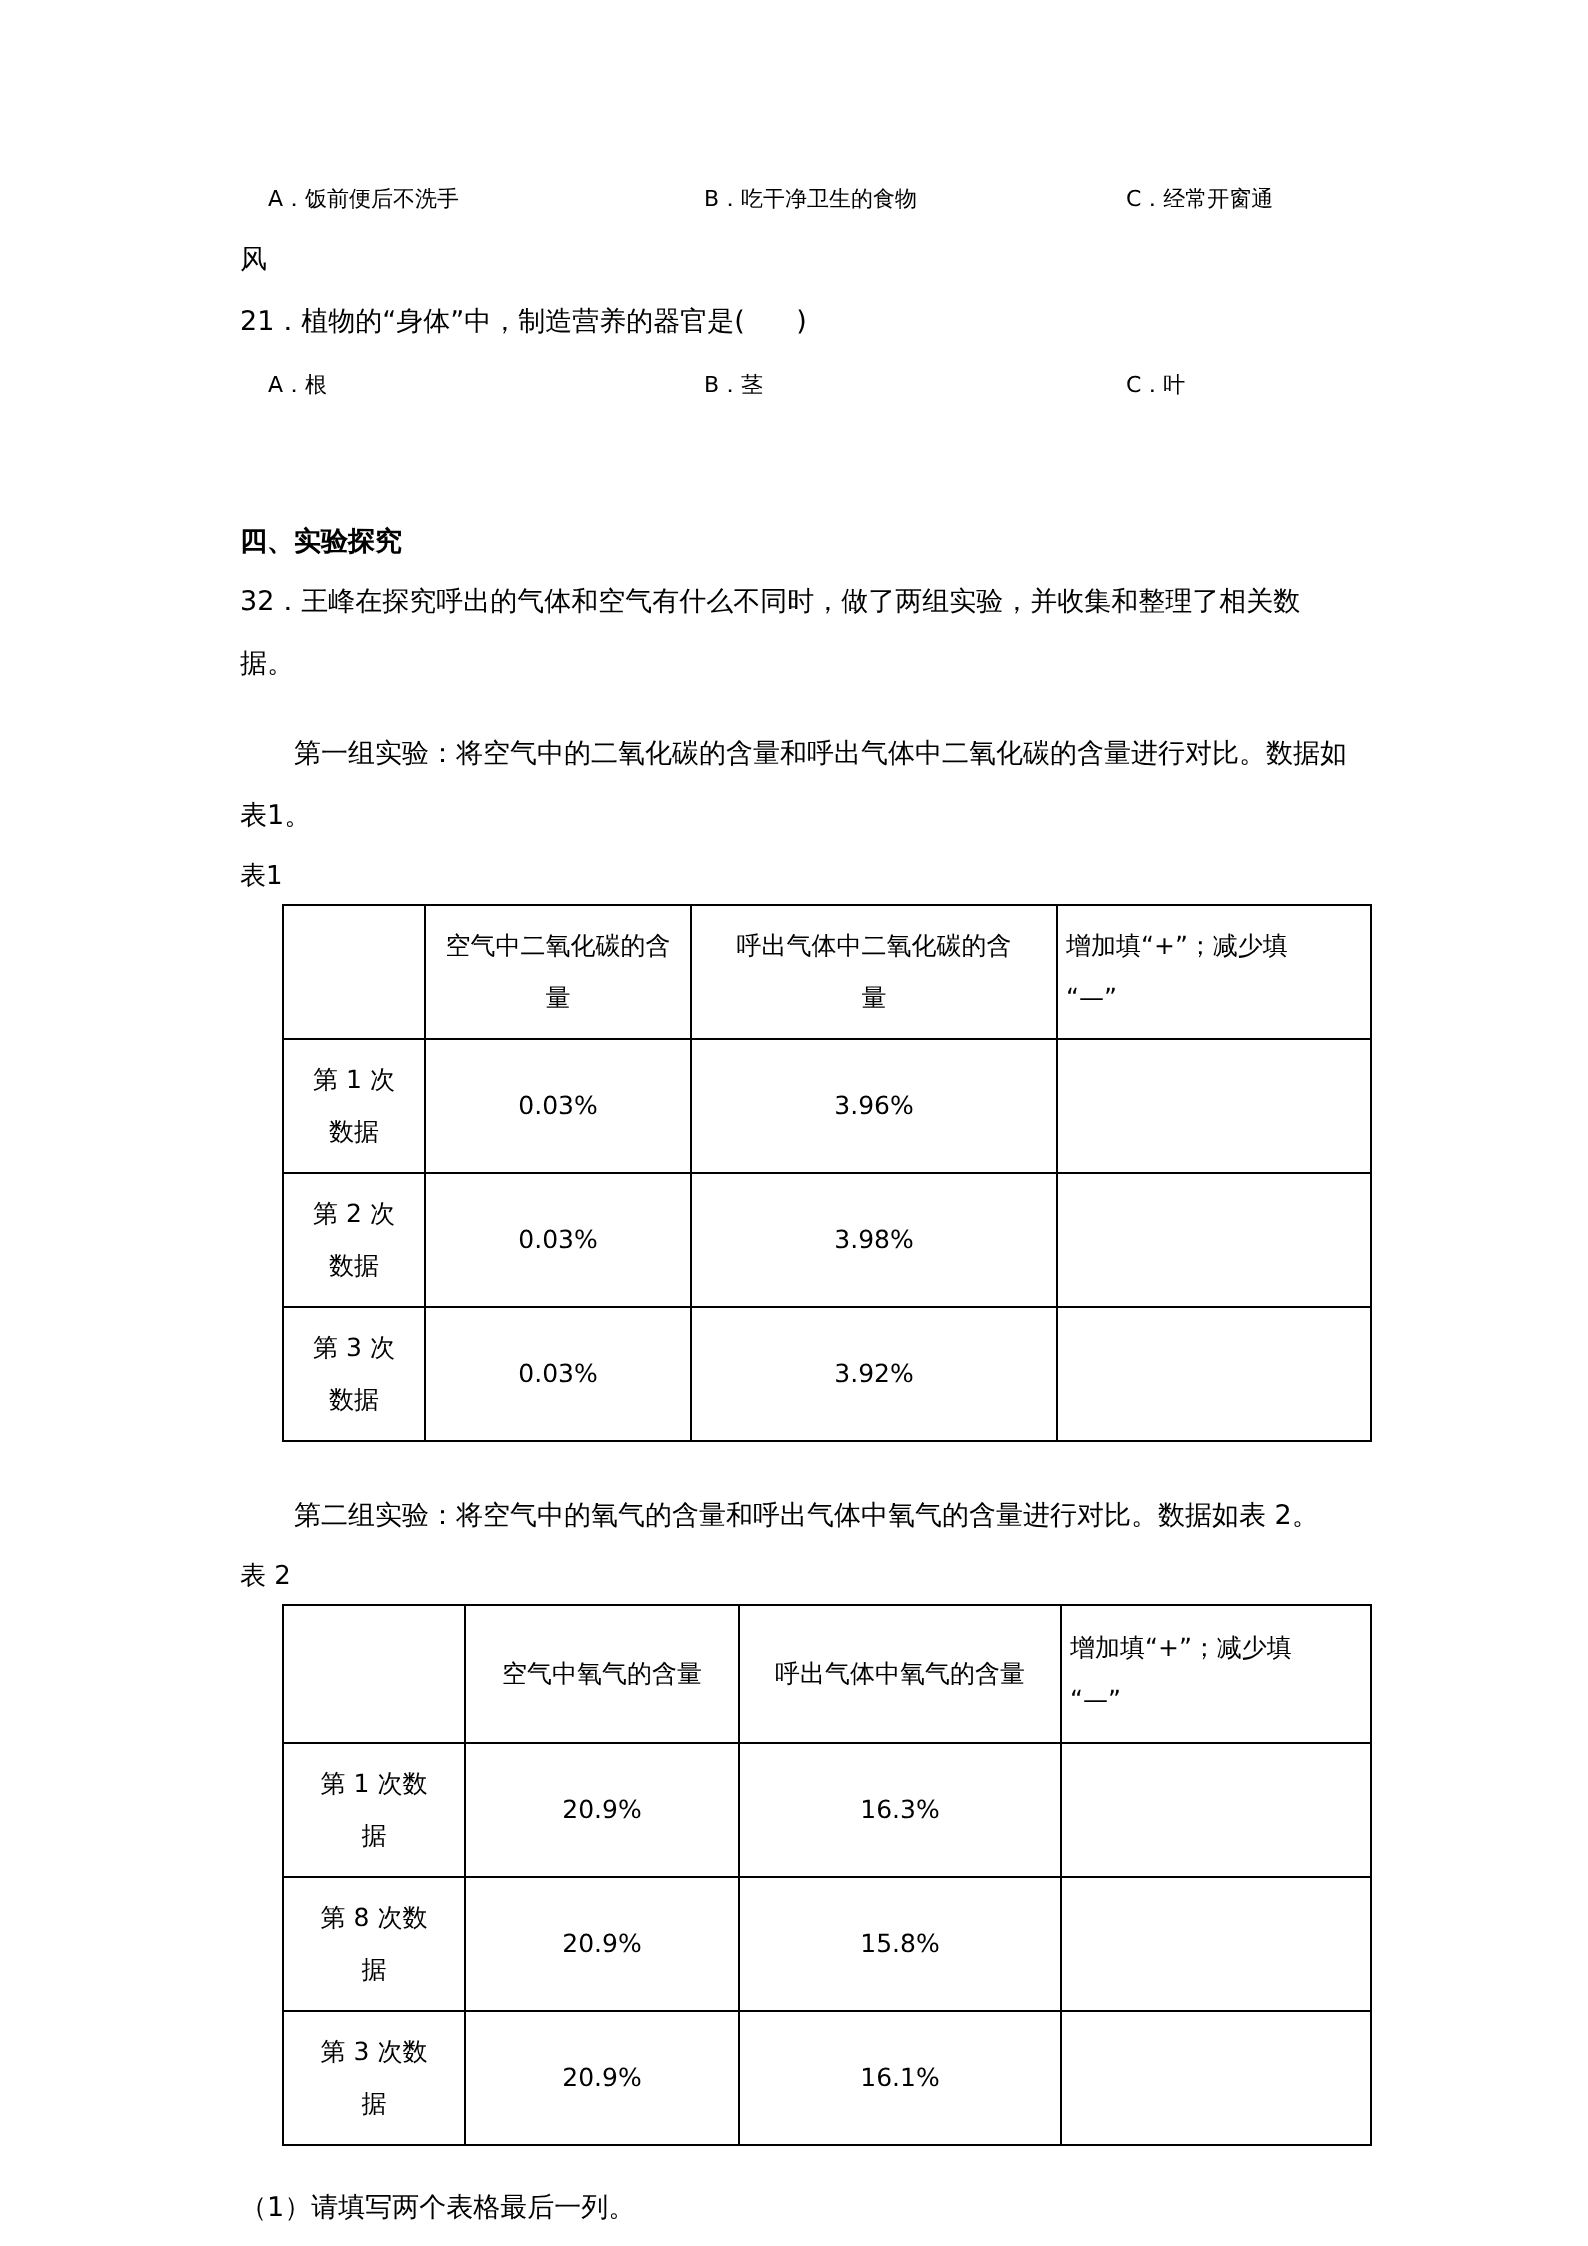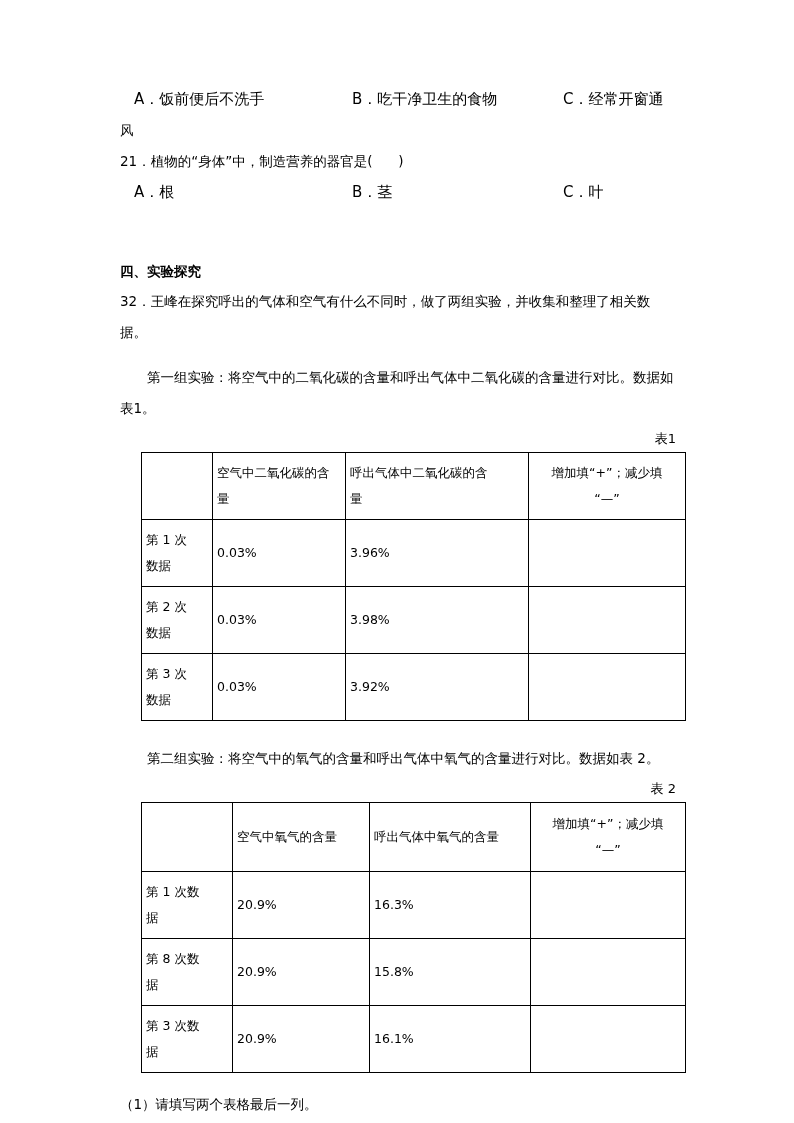--- a/index.html
+++ b/index.html
@@ -48,56 +48,57 @@
     font-size: 13.5px;
     line-height: 30px;
     font-weight: bold;
     margin-top: 48px;
   }
 
   
   .opt-row {
     position: relative;
     height: 31px;
-    font-size: 15px;
+    font-size: 11px;
     line-height: 31px;
   }
   .opt-a { position: absolute; left: 14px;  top: 0; white-space: pre; }
   .opt-b { position: absolute; left: 232px; top: 0; white-space: pre; }
   .opt-c { position: absolute; left: 443px; top: 0; white-space: pre; }
 
   
   .tbl-caption {
-    text-align: right;
+    text-align: left;
     font-size: 13px;
     line-height: 26px;
     margin-top: 2px;
   }
   table.data-table {
     border-collapse: collapse;
     table-layout: fixed;
     margin: 0;
     font-size: 12.5px;
   }
   table.data-table td {
     border: 1px solid #000000;
     padding: 0 4px;
     vertical-align: middle;
     line-height: 26px;
   }
   .hdr-cell {
+    text-align: center;
   }
   .hdr-cell-last {
+    text-align: left;
+  }
+  .rowlabel {
     text-align: center;
   }
-  .rowlabel {
-    text-align: left;
-  }
   .valcell {
-    text-align: left;
+    text-align: center;
   }
   .blankcell { }
 
   
   #table1 { width: 534px; margin-left: 21px; }
   #table1 .c0 { width: 62px; }
   #table1 .c1 { width: 124px; }
   #table1 .c2 { width: 174px; }
   #table1 .c3 { width: 148px; }
   #table1 .hdr-row td { height: 66px; }

